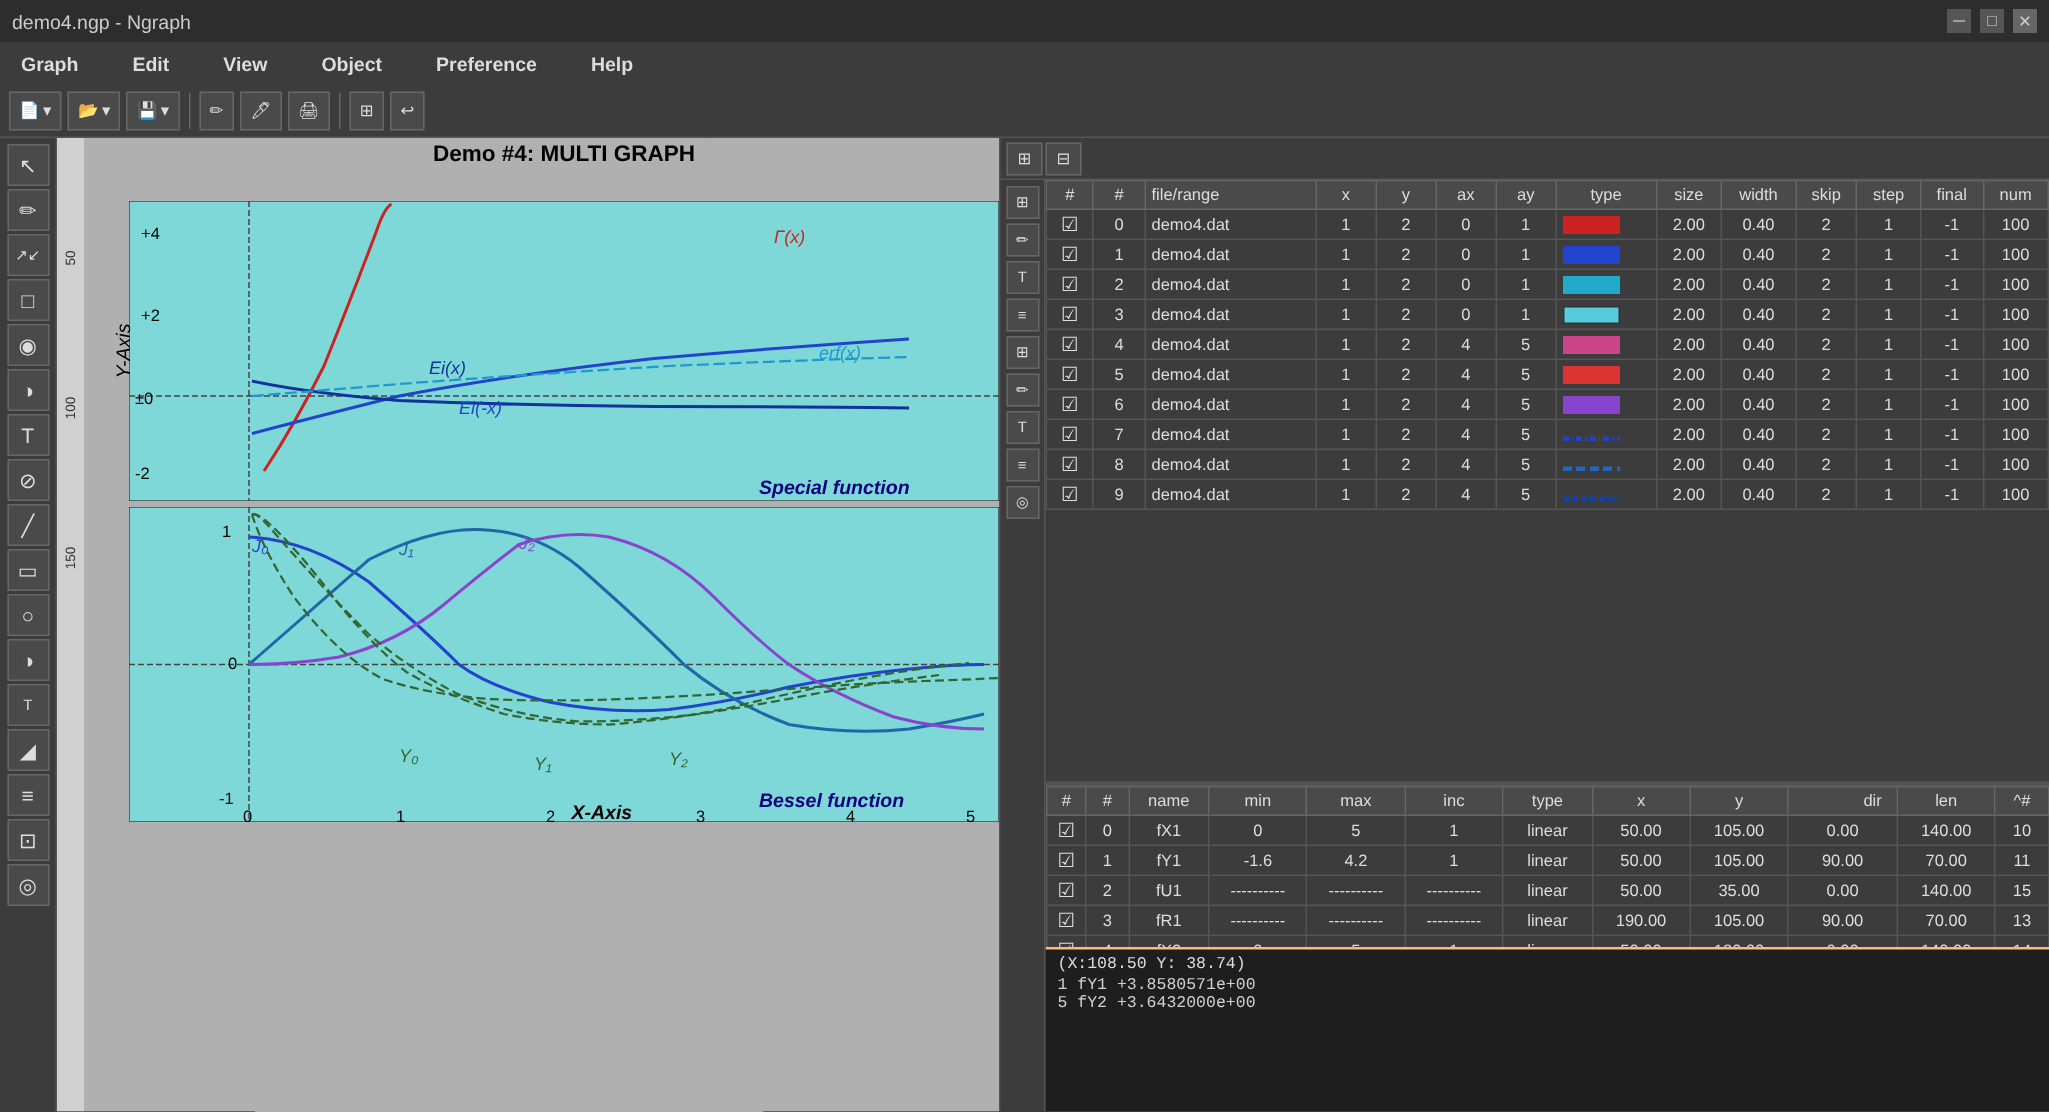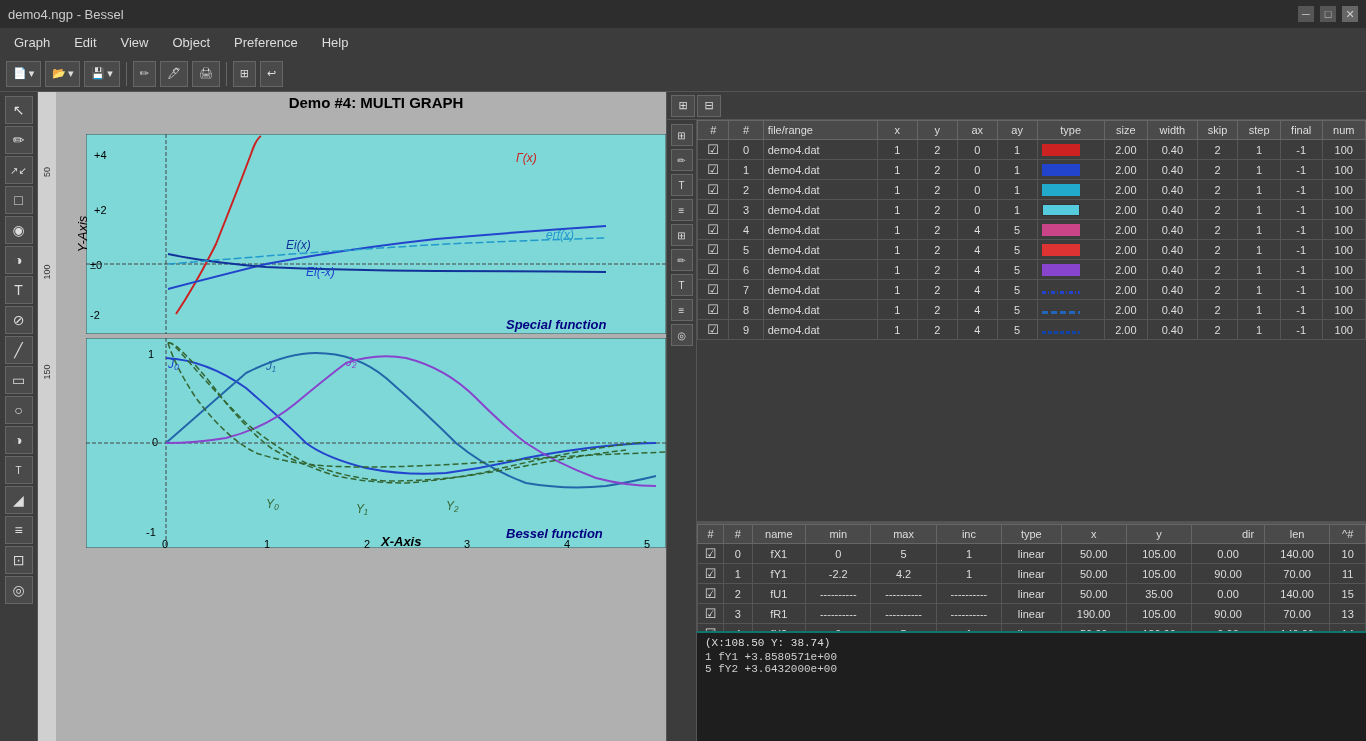--- a/index.html
+++ b/index.html
@@ -24,21 +24,22 @@
       font-size: 11px; cursor: pointer; color: #ccc;
     }
 
     
     #menubar {
       background: #3c3c3c;
       height: 28px;
       display: flex;
       align-items: center;
       padding: 0 4px;
-      gap: 4px;
+      gap: 16px;
+      font-weight: bold;
     }
     .menu-item {
       padding: 4px 10px;
       cursor: pointer;
       color: #ddd;
       font-size: 13px;
     }
 
     
     #toolbar {
@@ -233,21 +234,21 @@
 
     
     #output-area {
       background: #1e1e1e;
       padding: 4px 8px;
       font-family: 'Courier New', monospace;
       font-size: 11px;
       color: #d0d0d0;
       height: 110px;
       overflow-y: auto;
-      border-top: 2px solid #0f766e;
+      border-top: 2px solid #fdba74;
     }
 
     
     #bottom-scroll {
       height: 14px;
       background: #555;
       border-top: 1px solid #666;
       display: flex;
       align-items: center;
     }
@@ -279,21 +280,21 @@
       flex: 1;
       padding: 20px 30px 30px 30px;
       position: relative;
       background: #b0b0b0;
     }
   </style>
 </head>
 <body>
 
 <div id="titlebar">
-  <span>demo4.ngp - Bessel</span>
+  <span>demo4.ngp - Ngraph</span>
   <div id="titlebar-controls">
     <span>─</span>
     <span>□</span>
     <span style="background:#666;">✕</span>
   </div>
 </div>
 
 <div id="menubar">
   <span class="menu-item">Graph</span>
   <span class="menu-item">Edit</span>
@@ -736,21 +737,21 @@
     <td>50.00</td>
     <td>105.00</td>
     <td>0.00</td>
     <td>140.00</td>
     <td>10</td>
   </tr>
                     <tr>
     <td class="check-cell col-check">☑</td>
     <td>1</td>
     <td>fY1</td>
-    <td>-2.2</td>
+    <td>-1.6</td>
     <td>4.2</td>
     <td>1</td>
     <td>linear</td>
     <td>50.00</td>
     <td>105.00</td>
     <td>90.00</td>
     <td>70.00</td>
     <td>11</td>
   </tr>
                     <tr>

